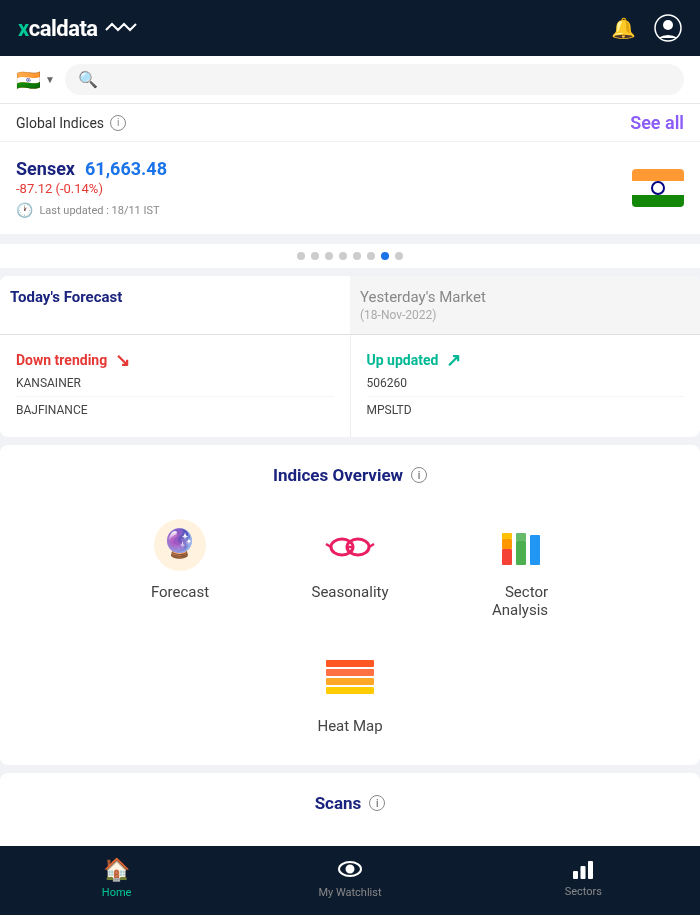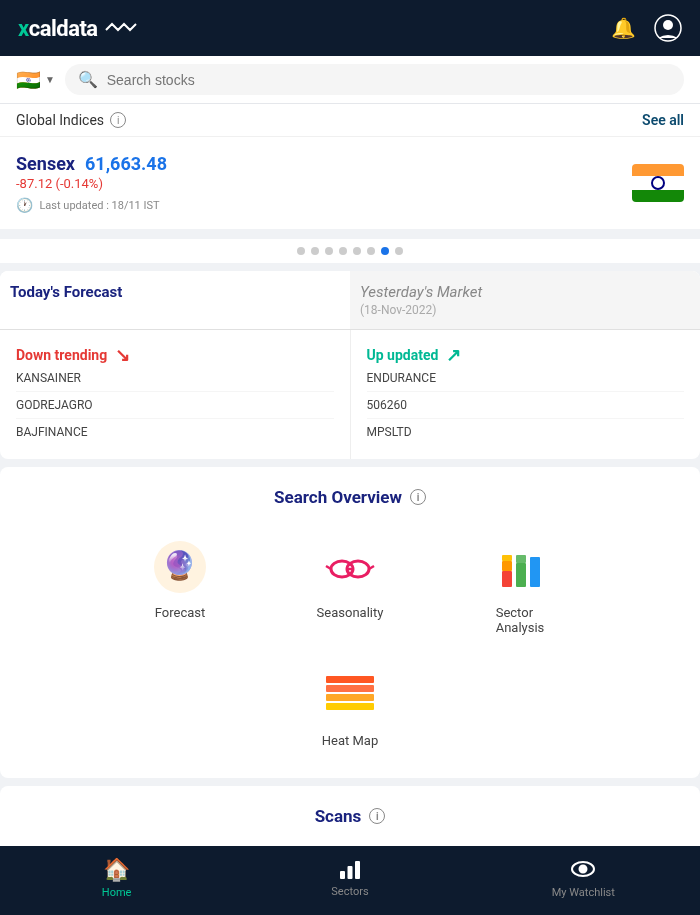--- a/index.html
+++ b/index.html
@@ -104,22 +104,22 @@
       border-radius: 50%;
       border: 1px solid #888;
       display: inline-flex;
       align-items: center;
       justify-content: center;
       font-size: 10px;
       color: #888;
       cursor: pointer;
     }
     .see-all {
-      color: #0c4a6e;
-      font-size: 14px;
+      color: #8b5cf6;
+      font-size: 18px;
       font-weight: 600;
       cursor: pointer;
     }
 
     
     .index-card {
       background: white;
       margin: 0 0 10px 0;
       padding: 16px;
       display: flex;
@@ -191,21 +191,21 @@
       flex: 1;
       padding: 12px 10px;
     }
     .forecast-tab.active { background: white; }
     .forecast-tab.inactive { background: #f5f5f5; }
     .forecast-tab-title {
       font-size: 15px;
       font-weight: 700;
       color: #1a237e;
     }
-    .forecast-tab.inactive .forecast-tab-title { color: #888; font-weight: 400; font-style: italic; }
+    .forecast-tab.inactive .forecast-tab-title { color: #888; font-weight: 400; }
     .forecast-tab-date {
       font-size: 12px;
       color: #00b894;
       margin-top: 2px;
     }
     .forecast-tab.inactive .forecast-tab-date { color: #aaa; }
     .forecast-divider {
       height: 1px;
       background: #e0e0e0;
     }
@@ -273,23 +273,23 @@
     }
     .market-icon-wrap {
       width: 60px;
       height: 60px;
       display: flex;
       align-items: center;
       justify-content: center;
       margin-bottom: 8px;
     }
     .market-label {
-      font-size: 13px;
+      font-size: 15px;
       color: #444;
-      text-align: left;
+      text-align: right;
     }
 
     
     .scans-grid {
       display: flex;
       flex-wrap: wrap;
       justify-content: center;
       gap: 10px;
     }
     .scan-item {
@@ -370,21 +370,20 @@
   </div>
 </header>
 
 <div class="search-bar">
   <div class="flag-dropdown">
     <span class="flag-emoji">🇮🇳</span>
     <span class="dropdown-arrow">▼</span>
   </div>
   <div class="search-input-wrap">
     <span class="search-icon">🔍</span>
-    <input class="search-input" type="text" placeholder="Search stocks" style="">
   </div>
 </div>
 
 <div class="global-indices-bar">
   <div class="global-indices-label">
     <span>Global Indices</span>
     <span class="info-icon">i</span>
   </div>
   <span class="see-all">See all</span>
 </div>
@@ -434,38 +433,36 @@
       </div>
     </div>
     <div class="forecast-divider"></div>
     <div class="forecast-content">
       <div class="forecast-col">
         <div class="trend-label trend-down">
           <span>Down trending</span>
           <span class="trend-arrow-down">↘</span>
         </div>
         <div class="stock-item">KANSAINER</div>
-        <div class="stock-item">GODREJAGRO</div>
         <div class="stock-item">BAJFINANCE</div>
       </div>
       <div class="forecast-col">
         <div class="trend-label trend-up">
           <span>Up updated</span>
           <span class="trend-arrow-up">↗</span>
         </div>
-        <div class="stock-item">ENDURANCE</div>
         <div class="stock-item">506260</div>
         <div class="stock-item">MPSLTD</div>
       </div>
     </div>
   </div>
 
   <div class="section-card">
     <div class="section-title">
-      <span>Search Overview</span>
+      <span>Indices Overview</span>
       <span class="info-icon">i</span>
     </div>
     <div class="market-grid">
 
       <div class="market-item">
         <div class="market-icon-wrap">
           <svg width="56" height="56" viewBox="0 0 56 56">
             <circle cx="28" cy="28" r="26" fill="#fff3e0"></circle>
             <text x="28" y="36" text-anchor="middle" font-size="28">🔮</text>
           </svg>
@@ -574,30 +571,30 @@
 
 </div>
 
 <nav class="bottom-nav">
   <div class="nav-item active">
     <span class="nav-icon" style="color:#00c896;">🏠</span>
     <span class="nav-label" style="color:#00c896;">Home</span>
   </div>
   <div class="nav-item">
     <span class="nav-icon white">
+      <svg width="26" height="26" viewBox="0 0 26 26" fill="none" stroke="white" stroke-width="2">
+        <ellipse cx="13" cy="13" rx="11" ry="7"></ellipse>
+        <circle cx="13" cy="13" r="3.5" fill="white" stroke="white"></circle>
+      </svg>
+    </span>
+    <span class="nav-label">My Watchlist</span>
+  </div>
+  <div class="nav-item">
+    <span class="nav-icon white">
       <svg width="24" height="24" viewBox="0 0 24 24" fill="white">
         <rect x="2" y="14" width="5" height="8" rx="1"></rect>
         <rect x="9.5" y="9" width="5" height="13" rx="1"></rect>
         <rect x="17" y="4" width="5" height="18" rx="1"></rect>
       </svg>
     </span>
     <span class="nav-label">Sectors</span>
   </div>
-  <div class="nav-item">
-    <span class="nav-icon white">
-      <svg width="26" height="26" viewBox="0 0 26 26" fill="none" stroke="white" stroke-width="2">
-        <ellipse cx="13" cy="13" rx="11" ry="7"></ellipse>
-        <circle cx="13" cy="13" r="3.5" fill="white" stroke="white"></circle>
-      </svg>
-    </span>
-    <span class="nav-label">My Watchlist</span>
-  </div>
 </nav>
 
 </body></html>

